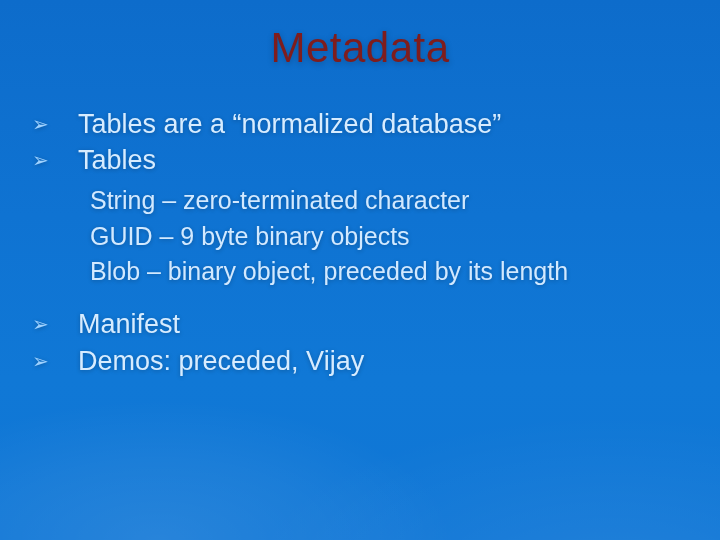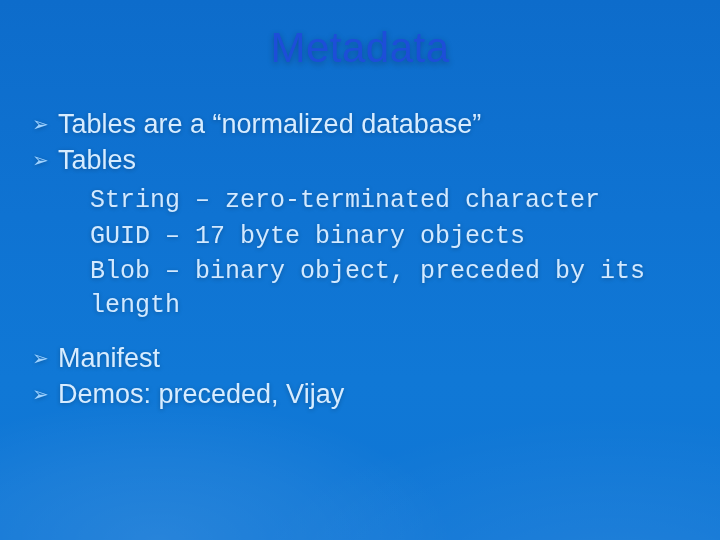--- a/index.html
+++ b/index.html
@@ -16,21 +16,21 @@
   .wisp {
     position: absolute;
     border: 1px solid rgba(255,255,255,0.10);
     border-left-color: transparent;
     border-right-color: transparent;
     border-top-color: transparent;
     border-radius: 50%;
     pointer-events: none;
   }
   .title {
-    color: #1d4ed8;
+    color: #7f1d1d;
     font-size: 42px;
     font-weight: 400;
     text-align: center;
     padding-top: 24px;
     letter-spacing: 0.5px;
     text-shadow: 0 2px 6px rgba(0,0,0,0.25);
   }
   .content {
     padding: 34px 32px 0 32px;
     font-size: 27px;
@@ -40,27 +40,27 @@
   }
   .b1 { display: flex; align-items: flex-start; }
   .b1 .mk {
     flex: 0 0 auto;
     width: 26px;
     font-family: "Segoe UI Symbol","Arial Unicode MS",sans-serif;
     font-size: 20px;
     line-height: 36px;
     color: #9fd2ff;
   }
-  .b1 .tx { flex: 1 1 auto; }
+  .b1 .tx { flex: 1 1 auto; margin-left: 20px; }
   .sub {
     padding: 4px 0 10px 58px;
     font-size: 25px;
     color: #d2e9ff;
   }
-  .sub div { padding: 1px 0; font-family: Liberation Mono, monospace; }
+  .sub div { padding: 1px 0; }
   .gap { height: 6px; }
 </style>
 </head>
 <body>
 
 <div class="wisp" style="width:900px;height:360px;left:-300px;bottom:-230px;transform:rotate(-6deg)"></div>
 <div class="wisp" style="width:760px;height:300px;left:-180px;bottom:-190px;transform:rotate(-2deg)"></div>
 <div class="wisp" style="width:900px;height:340px;left:120px;bottom:-220px;transform:rotate(5deg)"></div>
 <div class="wisp" style="width:700px;height:260px;left:260px;bottom:-160px;transform:rotate(9deg)"></div>
 
@@ -73,21 +73,21 @@
     <span class="tx">Tables are a “normalized database”</span>
   </div>
 
   <div class="b1">
     <span class="mk">➢</span>
     <span class="tx">Tables</span>
   </div>
 
   <div class="sub">
     <div>String – zero-terminated character</div>
-    <div>GUID – 17 byte binary objects</div>
+    <div>GUID – 9 byte binary objects</div>
     <div>Blob – binary object, preceded by its length</div>
   </div>
 
   <div class="gap"></div>
 
   <div class="b1">
     <span class="mk">➢</span>
     <span class="tx">Manifest</span>
   </div>
 

